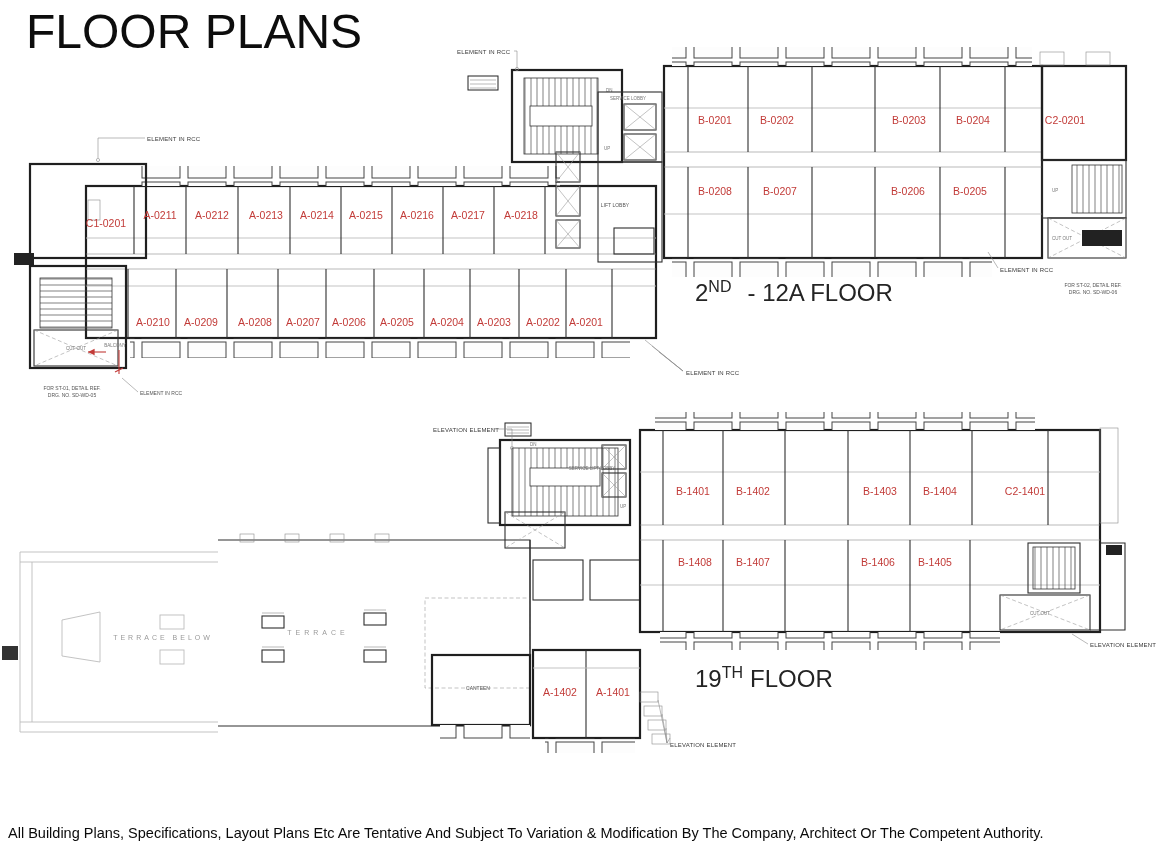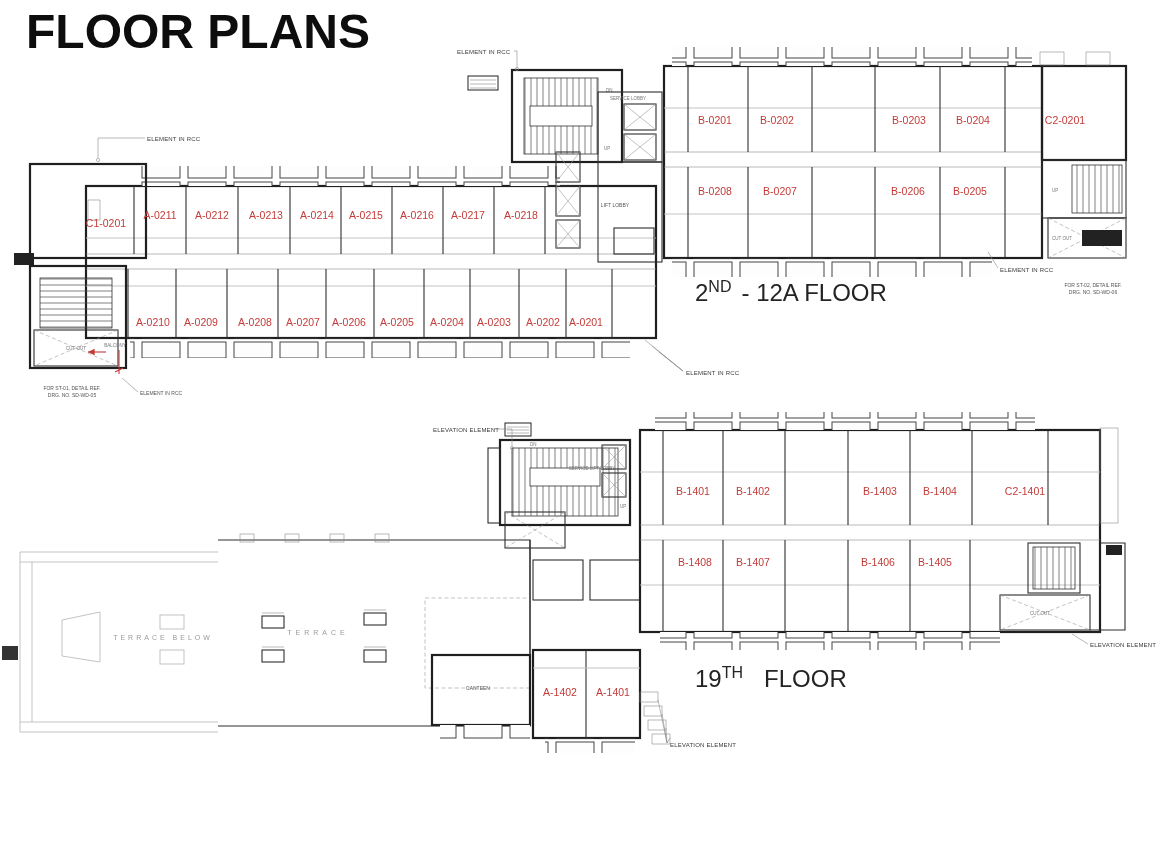--- a/index.html
+++ b/index.html
@@ -1,24 +1,24 @@
 <!DOCTYPE html>
 <html style="--unit_label: #c23b38; --wall: #1f1f1f; --annotation: #3a3a3a; --terrace_text: #9a9a9a;"><head>
 <meta charset="utf-8">
 <style>
   *{margin:0;padding:0;box-sizing:border-box}
   html,body{background:#ffffff}
   body{font-family:"Liberation Sans",sans-serif}
   .page{position:relative;width:1160px;height:856px;background:#fff;overflow:hidden}
-  .title{position:absolute;left:26px;top:4px;font-size:48px;font-weight:700;color:#0d0d0d;letter-spacing:0}
+  .title{position:absolute;left:26px;top:4px;font-size:48px;font-weight:400;color:#0d0d0d;letter-spacing:0}
   svg.canvas{position:absolute;left:0;top:0}
   .floor-caption{position:absolute;font-size:24px;color:#242424;white-space:nowrap}
   .floor-caption sup{font-size:16px;vertical-align:super}
-  .cap-rest{margin-left:10px}
-  .cap-rest2{margin-left:21px}
+  .cap-rest{margin-left:16px}
+  .cap-rest2{margin-left:7px}
   .disclaimer{position:absolute;left:8px;top:825px;font-size:14.5px;color:#0a0a0a}
   
   .w{fill:none;stroke:var(--wall,#1f1f1f);stroke-width:2.2}
   .w1{fill:none;stroke:#2e2e2e;stroke-width:1.1}
   .tn{fill:none;stroke:#8a8a8a;stroke-width:0.6}
   .lt{fill:none;stroke:#bcbcbc;stroke-width:0.9}
   .xl{stroke:#9a9a9a;stroke-width:0.6;fill:none}
   .dash{stroke-dasharray:4 2.5}
   text{font-family:"Liberation Sans",sans-serif}
   .ann{font-size:6px;fill:var(--annotation,#3a3a3a);letter-spacing:.2px}
@@ -407,13 +407,14 @@
     </g>
   </svg>
 
   <div class="floor-caption" style="left:695px;top:278px">
     <span>2</span><sup>ND</sup><span class="cap-rest">- 12A FLOOR</span>
   </div>
   <div class="floor-caption" style="left:695px;top:664px">
     <span>19</span><sup>TH</sup><span class="cap-rest2">FLOOR</span>
   </div>
 
+  <div class="disclaimer">All Building Plans, Specifications, Layout Plans Etc Are Tentative And Subject To Variation &amp; Modification By The Company, Architect Or The Competent Authority.</div>
 </div>
 
 </body></html>

